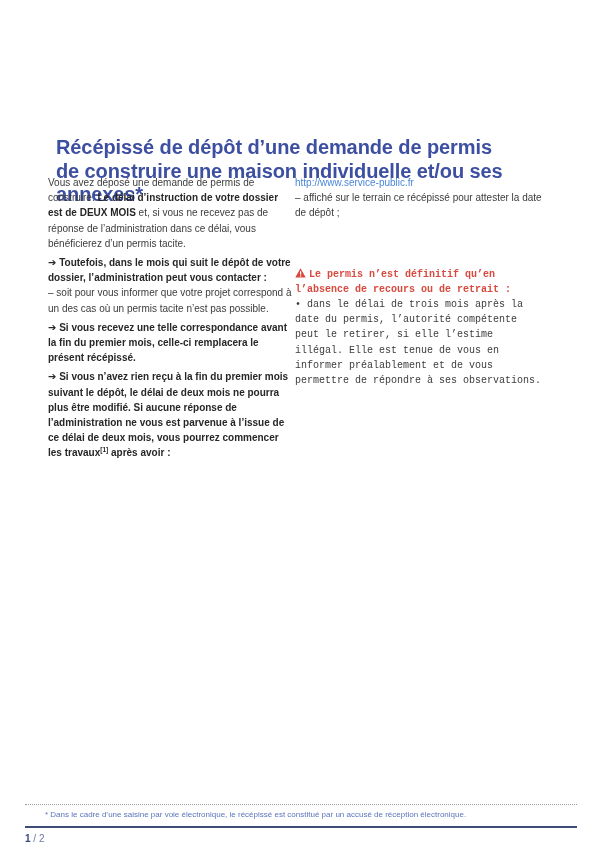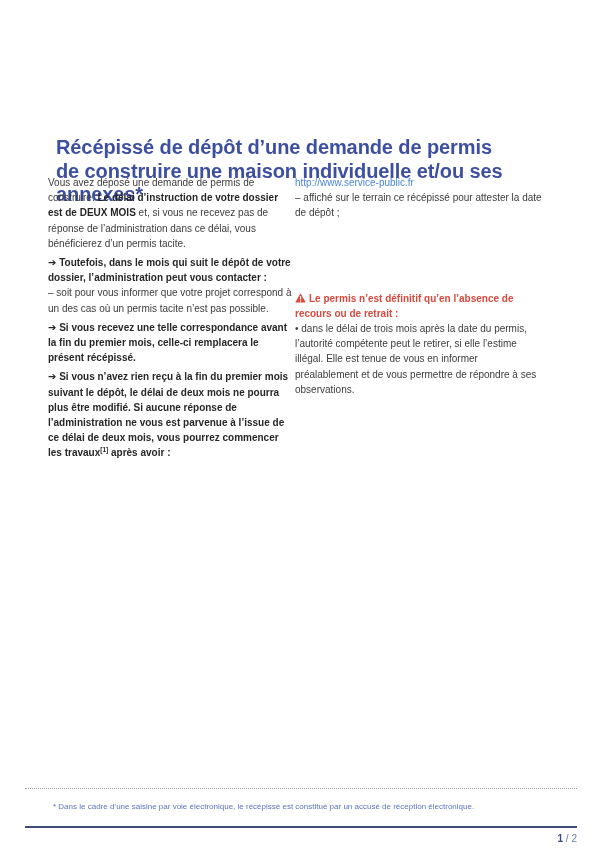--- a/index.html
+++ b/index.html
@@ -51,37 +51,37 @@
     display:flex; 
   }
   .col { width:247px; font-size:10px; line-height:15.2px; color:#3c3c3c; }
   .col p { margin:0; }
   .col p.spaced { margin-top:4px; }
   .bold-p { font-weight:bold; color:#272727; }
   sup.fn { font-size:6.5px; vertical-align:super; line-height:0; }
 
   .link { color:#4a86d8; text-decoration:none; display:inline-block; }
 
-  .warning-block { margin-top:70px; }
+  .warning-block { margin-top:46px;font-family:Liberation Mono, monospace; }
   .warning-title { font-weight:bold; color:#d9493d; }
   .warning-icon-svg { display:inline-block; vertical-align:-1px; margin-right:3px; }
 
   
   .footer {
     position:absolute; left:25px; right:24px; bottom:6px;
   }
   .footer-notes {
     border-top:1.5px dotted #9a9a9a;
     padding:4px 0 4px 20px;
     font-size:8px; line-height:11px; color:#5b75bd;
   }
-  .footer-notes p { margin:8px; }
+  .footer-notes p { margin:0; }
   .footer-rule { border:none; border-top:2px solid #3f4c78; margin:2px 0 0 0; }
   .page-number {
-    text-align:right; margin-top:5px;
+    text-align:left; margin-top:5px;
     font-size:10px; color:#6c7ba8;
   }
   .page-number .current { font-weight:bold; color:#39487e; }
 </style>
 </head>
 <body>
 
 <div class="page">
 
 

